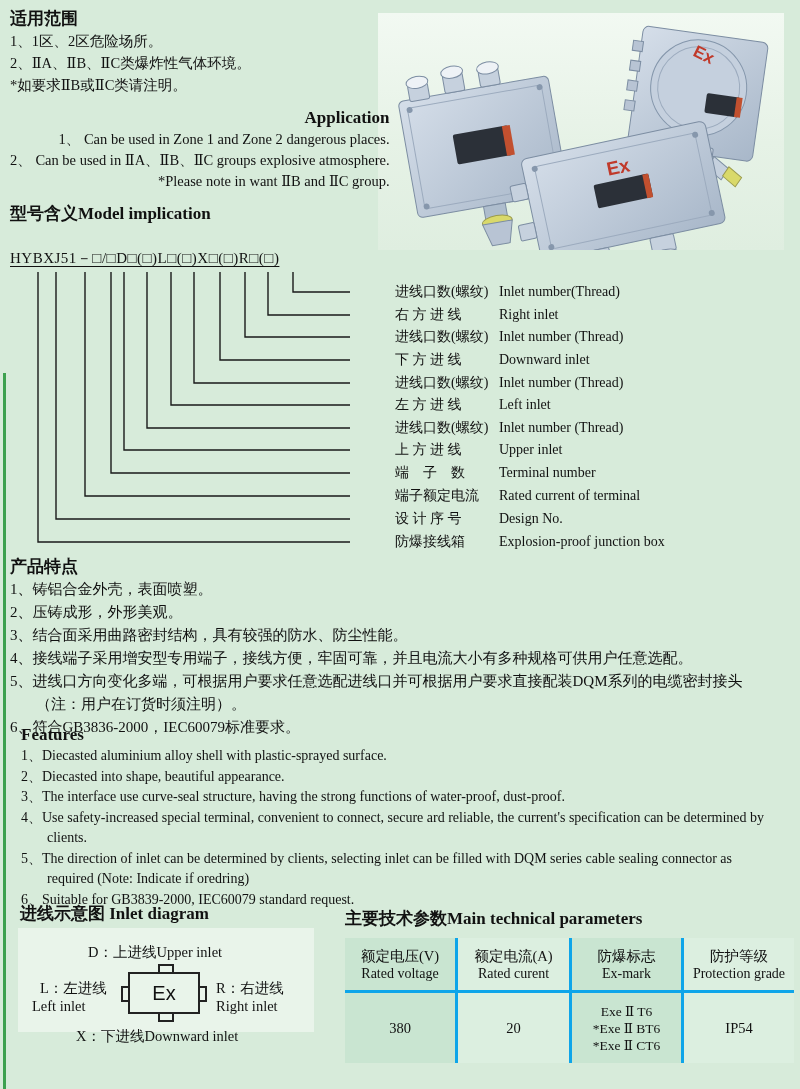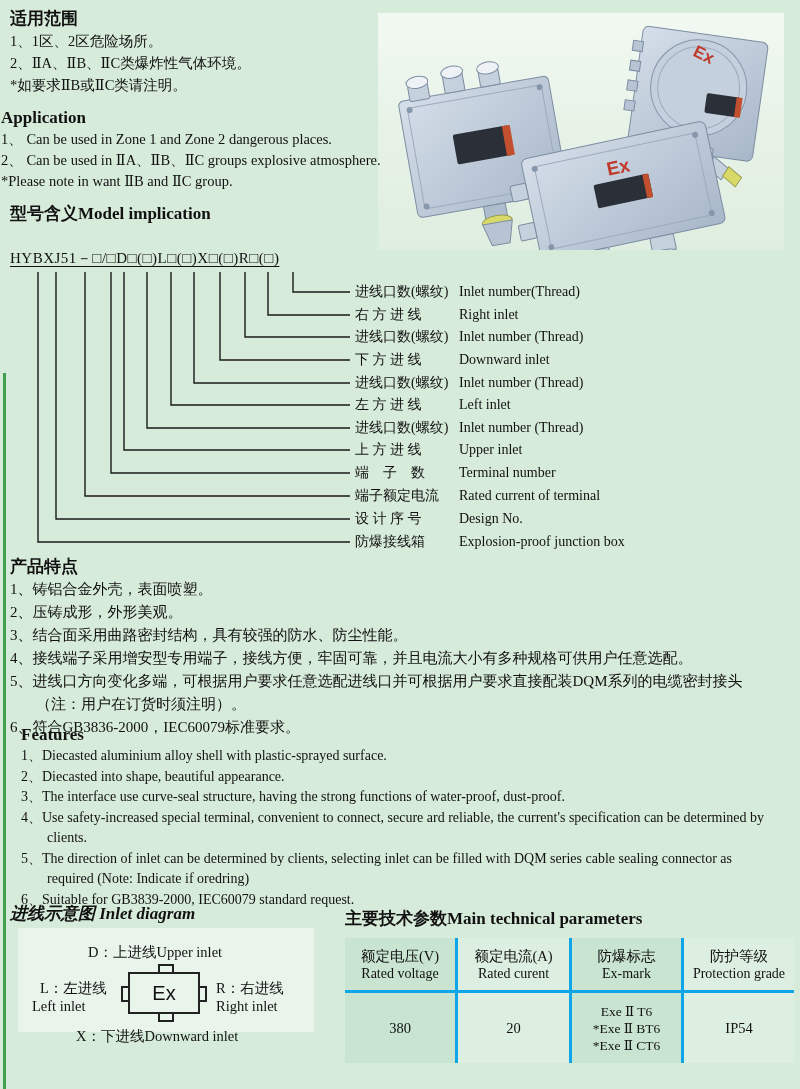--- a/index.html
+++ b/index.html
@@ -20,21 +20,21 @@
   
   #photo-area{left:378px;top:13px;width:406px;height:237px;
     background:linear-gradient(180deg,#f2f9f2 0%,#e6f2e6 55%,#dfeee0 100%);}
 
   
   #model-code{left:10px;top:249px;font-size:15px;letter-spacing:.5px;
     text-decoration:underline;text-underline-offset:3px;white-space:pre;}
 
   
   .mrow{position:absolute;left:355px;display:flex;font-size:14px;line-height:20px;}
-  .mzh{width:104px;white-space:pre;}
+  .mzh{width:104px;white-space:pre;margin-left:40px;}
   .men{white-space:pre;}
 
   
   .fitem{white-space:pre-wrap;padding-left:26px;text-indent:-26px;}
   #features-zh .fitem{font-size:15px;line-height:23px;}
   #features-en .fitem{font-size:14px;line-height:20.5px;}
 
   
   #inlet-box{left:18px;top:928px;width:296px;height:104px;background:#e9f4ea;}
   .dlabel{position:absolute;font-size:14.5px;line-height:17px;white-space:pre;}
@@ -147,21 +147,21 @@
   </svg>
 </div>
 
 <div class="abs" style="left:10px;top:8px;">
   <div class="h1">适用范围</div>
   <div class="zhline">1、1区、2区危险场所。</div>
   <div class="zhline">2、ⅡA、ⅡB、ⅡC类爆炸性气体环境。</div>
   <div class="zhline">*如要求ⅡB或ⅡC类请注明。</div>
 </div>
 
-<div class="abs" style="left:1px;top:107px;">
+<div class="abs" style="left:10px;top:107px;text-align:right;">
   <div class="h1">Application</div>
   <div class="enline">1、 Can be used in Zone 1 and Zone 2 dangerous places.</div>
   <div class="enline">2、 Can be used in ⅡA、ⅡB、ⅡC groups explosive atmosphere.</div>
   <div class="enline">*Please note in want ⅡB and ⅡC group.</div>
 </div>
 
 <div class="abs h1" style="left:10px;top:203px;">型号含义Model implication</div>
 <div id="model-code" class="abs">HYBXJ51－□/□D□(□)L□(□)X□(□)R□(□)</div>
 
 <svg class="abs" style="left:0;top:0;" width="800" height="560" viewBox="0 0 800 560">
@@ -246,21 +246,21 @@
   <div class="fitem">1、Diecasted aluminium alloy shell with plastic-sprayed surface.</div>
   <div class="fitem">2、Diecasted into shape, beautiful appearance.</div>
   <div class="fitem">3、The interface use curve-seal structure, having the strong functions of water-proof, dust-proof.</div>
   <div class="fitem">4、Use safety-increased special terminal, convenient to connect, secure ard reliable, the current's specification can be determined by
 clients.</div>
   <div class="fitem">5、The direction of inlet can be determined by clients, selecting inlet can be filled with DQM series cable sealing connector as
 required (Note: Indicate if oredring)</div>
   <div class="fitem">6、Suitable for GB3839-2000, IEC60079 standard request.</div>
 </div>
 
-<div class="abs h1" style="left:10px;top:903px;font-style:italic;">进线示意图 Inlet diagram</div>
+<div class="abs h1" style="left:20px;top:903px;">进线示意图 Inlet diagram</div>
 <div id="inlet-box" class="abs">
   <div class="dlabel" style="left:70px;top:16px;">D：上进线Upper inlet</div>
   <div class="dlabel" style="left:22px;top:52px;">L：左进线</div>
   <div class="dlabel" style="left:14px;top:70px;">Left inlet</div>
   <div class="dlabel" style="left:198px;top:52px;">R：右进线</div>
   <div class="dlabel" style="left:198px;top:70px;">Right inlet</div>
   <div class="dlabel" style="left:58px;top:100px;text-align:right;">X：下进线Downward inlet</div>
   <div id="exbox">
     <span>Ex</span>
     <span class="tab t"></span>

